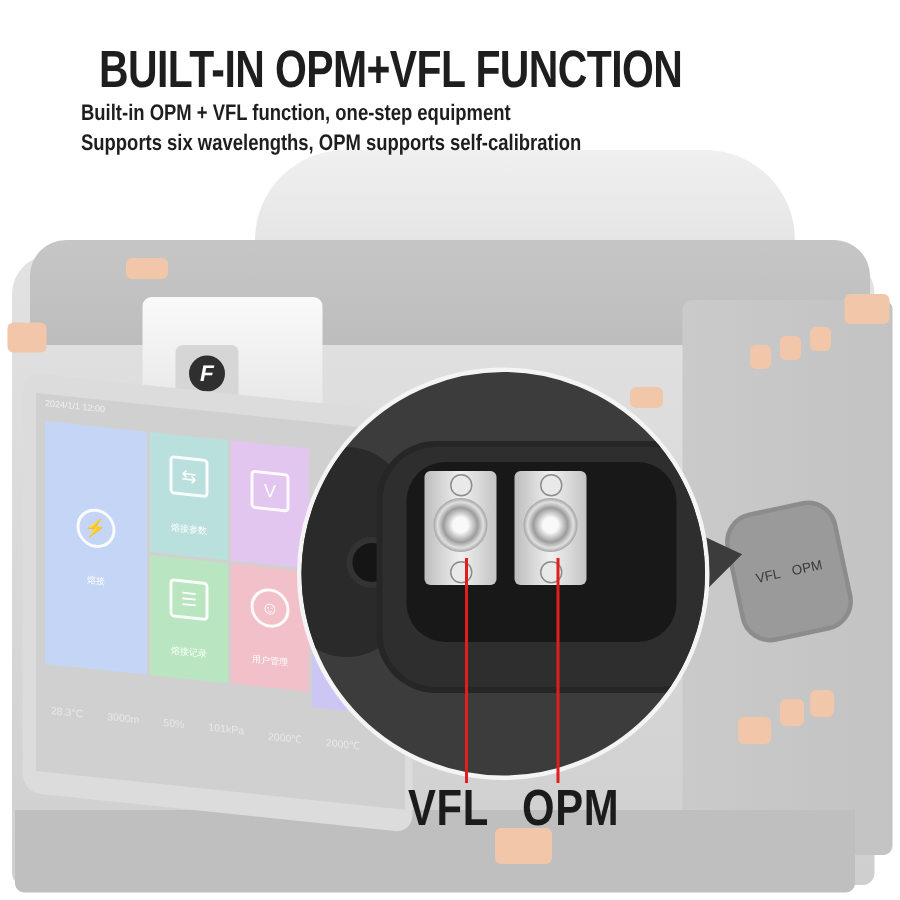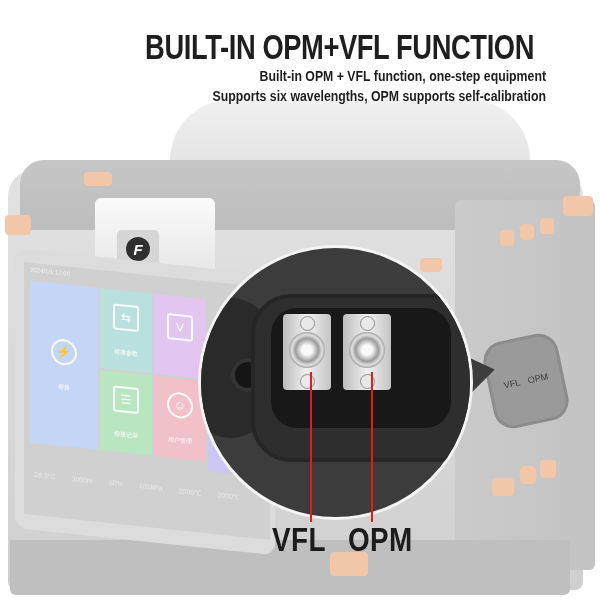--- a/index.html
+++ b/index.html
@@ -1,20 +1,20 @@
 <!DOCTYPE html>
 <html><head>
 <meta charset="utf-8">
 <style>
   html,body{margin:0;padding:0;}
   body{width:600px;height:600px;overflow:hidden;background:#ffffff;position:relative;font-family:"Liberation Sans",sans-serif;}
   .stage{position:absolute;left:0;top:0;width:600px;height:600px;overflow:hidden;}
 
   
-  .headline{position:absolute;left:0;top:28px;width:600px;text-align:right;z-index:20;}
+  .headline{position:absolute;left:0;top:28px;width:600px;text-align:left;z-index:20;}
   .h-title{font-family:"Liberation Sans",sans-serif;font-weight:700;font-size:35px;letter-spacing:-0.5px;color:#1e1e1e;transform:scaleX(0.78);transform-origin:center;white-space:nowrap;line-height:38px;}
   .h-sub{font-weight:700;font-size:15px;color:#1e1e1e;transform:scaleX(0.82);transform-origin:center;white-space:nowrap;line-height:20px;}
 
   
   .machine-top{position:absolute;left:170px;top:100px;width:360px;height:110px;background:linear-gradient(#eeeeee,#d9d9d9);border-radius:60px 60px 10px 10px;opacity:.9;}
   .machine-body{position:absolute;left:8px;top:170px;width:575px;height:420px;background:linear-gradient(#e2e2e2,#cfcfcf);border-radius:26px 26px 8px 8px;}
   .machine-topplate{position:absolute;left:20px;top:160px;width:560px;height:70px;background:linear-gradient(#c6c6c6,#bdbdbd);border-radius:24px 24px 0 0;}
   .machine-right{position:absolute;left:455px;top:200px;width:140px;height:370px;background:linear-gradient(90deg,#cacaca,#c3c3c3);border-radius:6px;}
   .machine-bottom{position:absolute;left:10px;top:540px;width:560px;height:55px;background:#bfbfbf;border-radius:0 0 6px 6px;}
   .orange-pad{position:absolute;background:#f2c6a8;border-radius:4px;}

